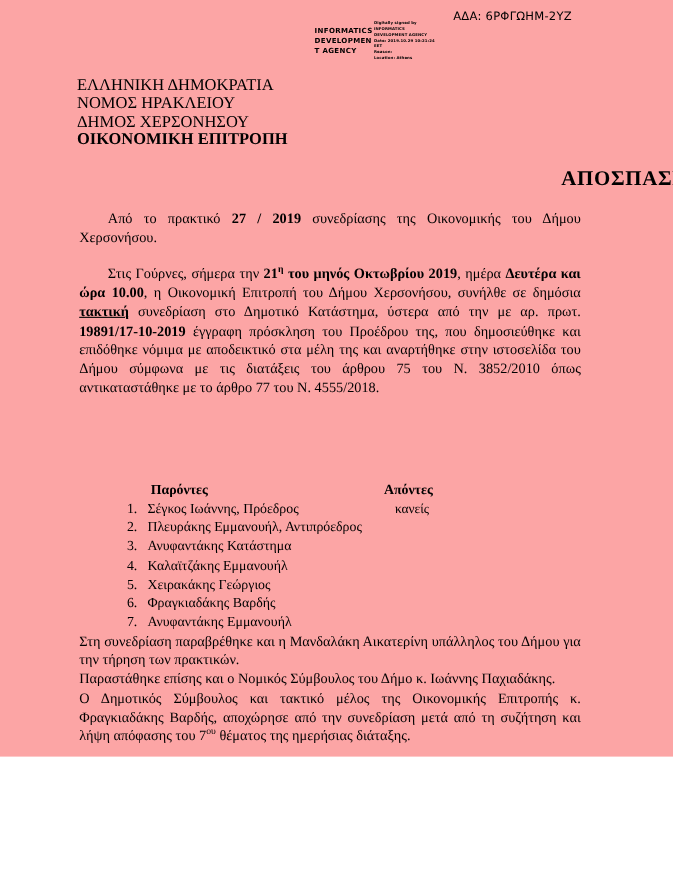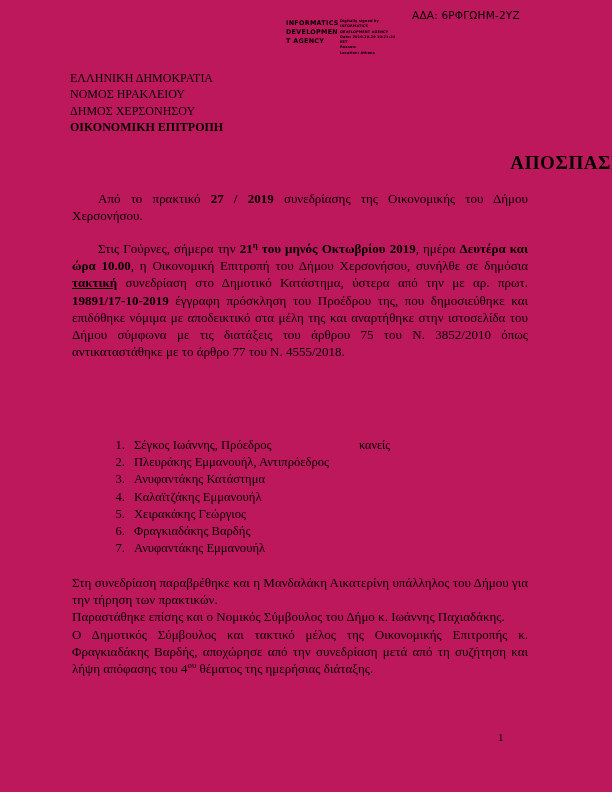--- a/index.html
+++ b/index.html
@@ -7,42 +7,42 @@
     padding: 0;
     background: #ffffff;
   }
   body {
     font-family: "Liberation Serif", "DejaVu Serif", serif;
     color: #000000;
   }
   .page {
     position: relative;
     width: 612px;
-    height: 792px;
-    background: #be185d;
+    height: 688px;
+    background: #fca5a5;
     overflow: hidden;
   }
 
   
   .ada-code {
     position: absolute;
     top: 9px;
     left: 412px;
     font-family: "DejaVu Sans", sans-serif;
     font-size: 10.5px;
     letter-spacing: 0.2px;
     white-space: nowrap;
   }
 
   .sig-stamp {
     position: absolute;
     top: 19px;
     left: 286px;
     display: flex;
-    align-items: flex-start;
+    align-items: center;
     gap: 4px;
   }
   .sig-left {
     font-family: "DejaVu Sans", sans-serif;
     font-size: 6.4px;
     line-height: 1.42;
     letter-spacing: 0.3px;
     font-weight: 700;
     width: 50px;
     color: #000;
@@ -56,21 +56,21 @@
     color: #000;
     width: 60px;
   }
   .sig-right div { white-space: nowrap; }
 
   
   .letterhead {
     position: absolute;
     top: 70px;
     left: 70px;
-    font-size: 12px;
+    font-size: 15px;
     line-height: 16.3px;
   }
   .letterhead div { white-space: nowrap; }
   .letterhead .bold { font-weight: 700; }
 
   
   .doc-title {
     position: absolute;
     top: 152px;
     left: 0;
@@ -190,37 +190,41 @@
   </div>
 
   <div class="body-block" id="para-meeting">
     <p class="indent">
       <span>Στις Γούρνες, σήμερα την </span><b><span>21</span><sup>η</sup></b><b> του μηνός Οκτωβρίου 2019</b><span>, ημέρα </span><b>Δευτέρα και ώρα  10.00</b><span>, η Οικονομική Επιτροπή του Δήμου Χερσονήσου, συνήλθε σε δημόσια </span><b class="u">τακτική</b><span> συνεδρίαση στο Δημοτικό Κατάστημα, ύστερα από την με αρ. πρωτ. </span><b>19891/17-10-2019</b><span> έγγραφη πρόσκληση του Προέδρου της, που δημοσιεύθηκε και επιδόθηκε νόμιμα με αποδεικτικό στα μέλη της και αναρτήθηκε στην ιστοσελίδα του Δήμου σύμφωνα με τις διατάξεις του άρθρου 75 του Ν. 3852/2010 όπως αντικαταστάθηκε με το άρθρο 77 του Ν. 4555/2018.</span>
     </p>
   </div>
 
 
   <div class="attend">
+    <div class="attend-head">
+      <span class="present-h">Παρόντες</span>
+      <span class="absent-h">Απόντες</span>
+    </div>
     <div class="attend-body">
       <ol class="present-list">
         <li>Σέγκος Ιωάννης, Πρόεδρος</li>
         <li>Πλευράκης Εμμανουήλ, Αντιπρόεδρος</li>
         <li>Ανυφαντάκης Κατάστημα</li>
         <li>Καλαϊτζάκης Εμμανουήλ</li>
         <li>Χειρακάκης Γεώργιος</li>
         <li>Φραγκιαδάκης Βαρδής</li>
         <li>Ανυφαντάκης Εμμανουήλ</li>
       </ol>
       <div class="absent-val">κανείς</div>
     </div>
   </div>
 
   <div class="body-block" id="para-clerk">
     <p>Στη συνεδρίαση παραβρέθηκε και η Μανδαλάκη Αικατερίνη υπάλληλος του Δήμου για την τήρηση των πρακτικών.</p>
     <p>Παραστάθηκε επίσης και ο Νομικός Σύμβουλος του Δήμο κ. Ιωάννης Παχιαδάκης.</p>
     <p>
-      <span>Ο Δημοτικός Σύμβουλος και τακτικό μέλος της Οικονομικής Επιτροπής κ. Φραγκιαδάκης Βαρδής, αποχώρησε από την συνεδρίαση μετά από τη συζήτηση και λήψη απόφασης του 4</span><sup>ου</sup><span> θέματος της ημερήσιας διάταξης.</span>
+      <span>Ο Δημοτικός Σύμβουλος και τακτικό μέλος της Οικονομικής Επιτροπής κ. Φραγκιαδάκης Βαρδής, αποχώρησε από την συνεδρίαση μετά από τη συζήτηση και λήψη απόφασης του 7</span><sup>ου</sup><span> θέματος της ημερήσιας διάταξης.</span>
     </p>
   </div>
 
   <div class="page-number">1</div>
 
 </div>
 
 </body></html>

